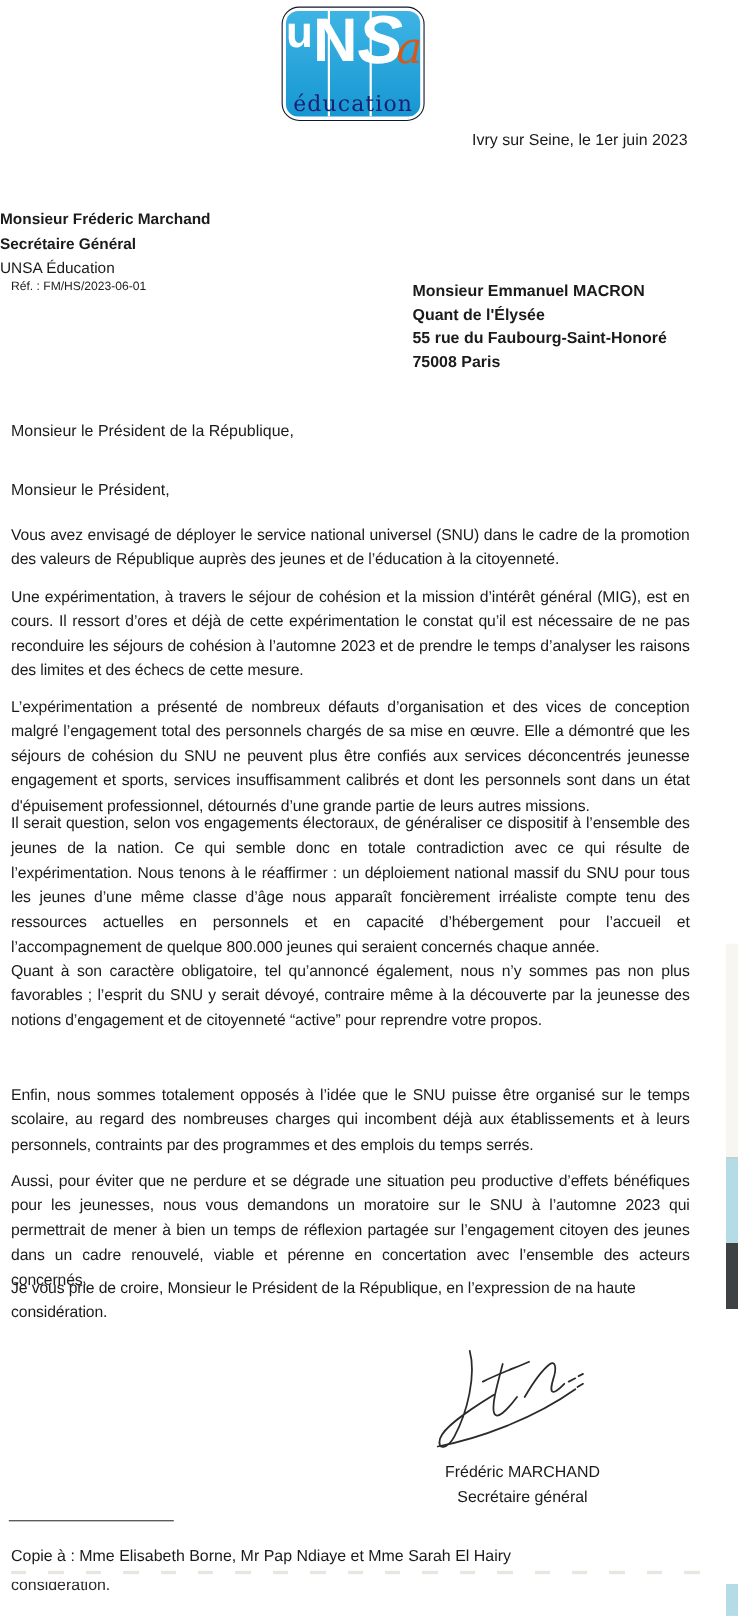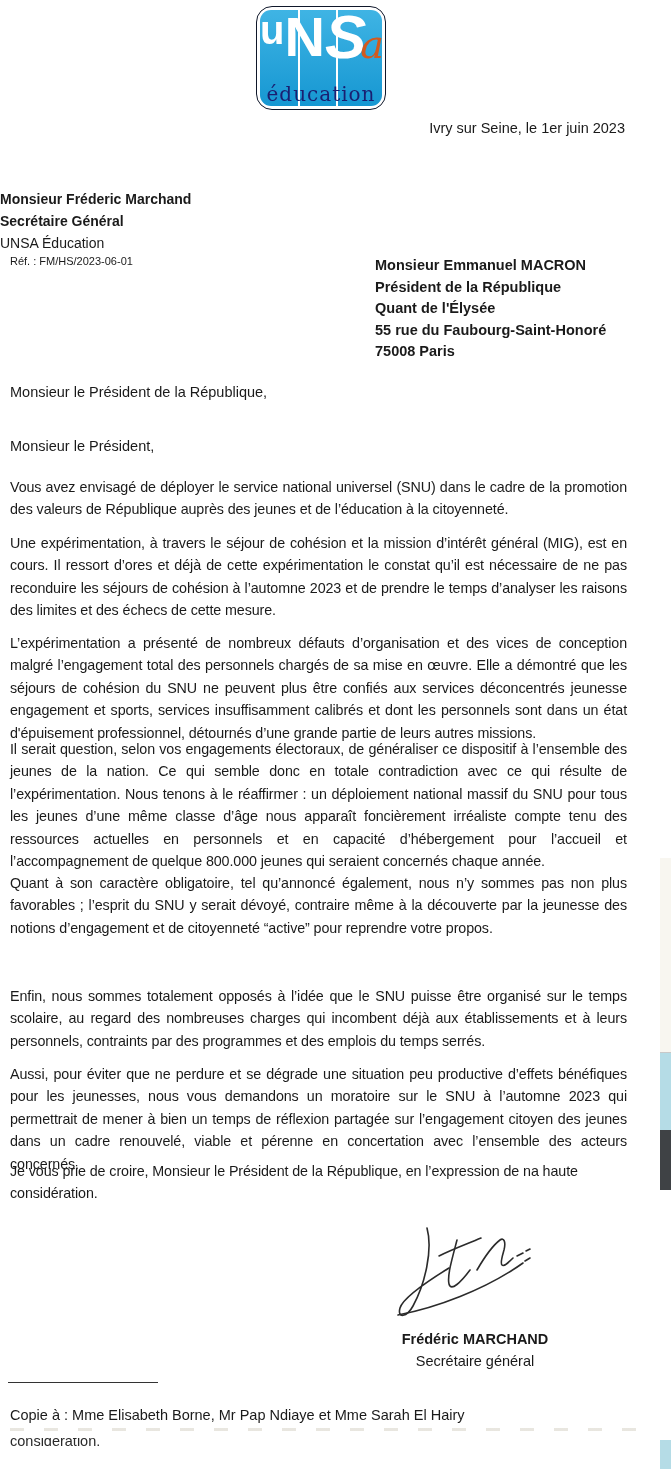--- a/index.html
+++ b/index.html
@@ -52,21 +52,21 @@
     font-size:14.3px;line-height:22.4px;
     text-align:justify;letter-spacing:-0.1px;
     margin:0;
   }
   .para.no-justify{text-align:left;}
   .p1{top:476px;} .p2{top:532px;} .p3{top:632px;} .p4{top:738px;}
   .p5{top:872px;} .p6{top:985px;} .p7{top:1063px;} .p8{top:1160px;}
   
   .signature-svg{left:393px;top:1212px;}
   .sig-block{top:1328px;left:380px;width:190px;text-align:center;font-size:14.5px;line-height:22px;}
-  .sig-name{font-weight:bold;}
+  .sig-name{font-weight:normal;}
   .footnote-rule{top:1382px;left:8px;width:150px;border-top:1px solid #333;}
   .copy-line{top:1407px;left:10px;font-size:14.5px;}
   .ghost-dashes{
     top:1428px;left:10px;width:630px;height:3px;
     background:repeating-linear-gradient(90deg,#e3e0d8 0 14px,transparent 14px 34px);
     opacity:.8;
   }
   .clipped-line{
     top:1438px;left:10px;width:300px;height:17px;overflow:hidden;
   }
@@ -97,21 +97,20 @@
   <div class="abs sender">
     <div class="b">Monsieur Fréderic Marchand</div>
     <div class="b">Secrétaire Général</div>
     <div>UNSA Éducation</div>
   </div>
 
   <div class="abs reference">Réf. : FM/HS/2023-06-01</div>
 
   <div class="abs recipient">
     <div>Monsieur Emmanuel MACRON</div>
-    <div>Président de la République</div>
     <div>Quant de l'Élysée</div>
     <div>55 rue du Faubourg-Saint-Honoré</div>
     <div>75008 Paris</div>
   </div>
 
   <div class="abs sal1">Monsieur le Président de la République,</div>
   <div class="abs sal2">Monsieur le Président,</div>
 
   <p class="abs para p1">Vous avez envisagé de déployer le service national universel (SNU) dans le cadre de la promotion des valeurs de République auprès des jeunes et de l’éducation à la citoyenneté.</p>
   <p class="abs para p2">Une expérimentation, à travers le séjour de cohésion et la mission d’intérêt général (MIG), est en cours. Il ressort d’ores et déjà de cette expérimentation le constat qu’il est nécessaire de ne pas reconduire les séjours de cohésion à l’automne 2023 et de prendre le temps d’analyser les raisons des limites et des échecs de cette mesure.</p>

